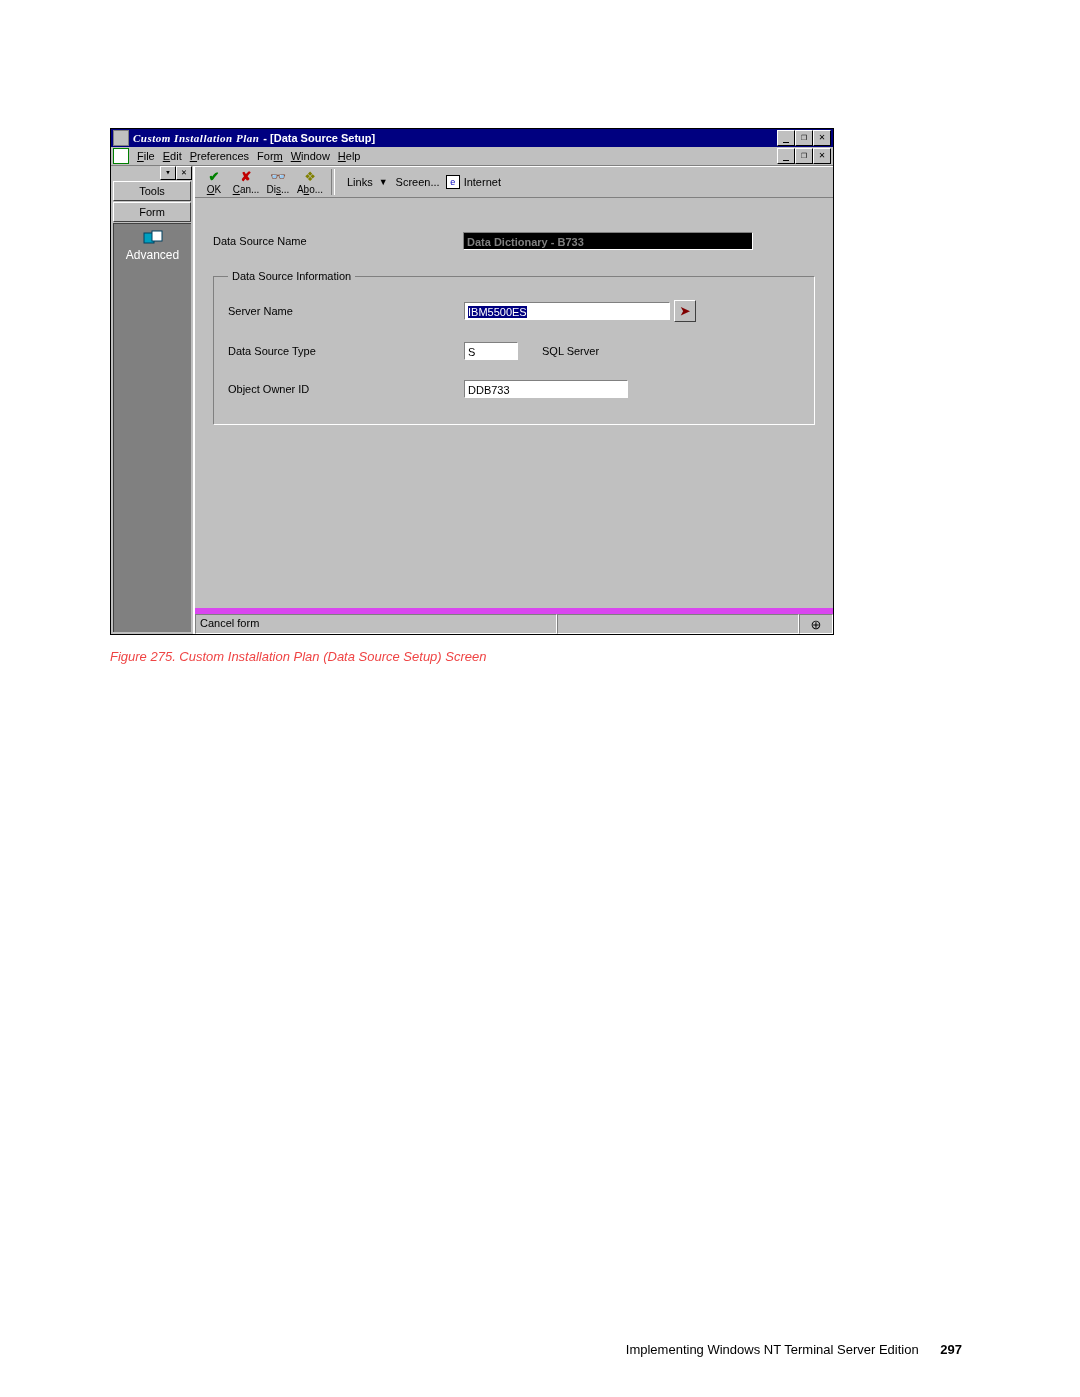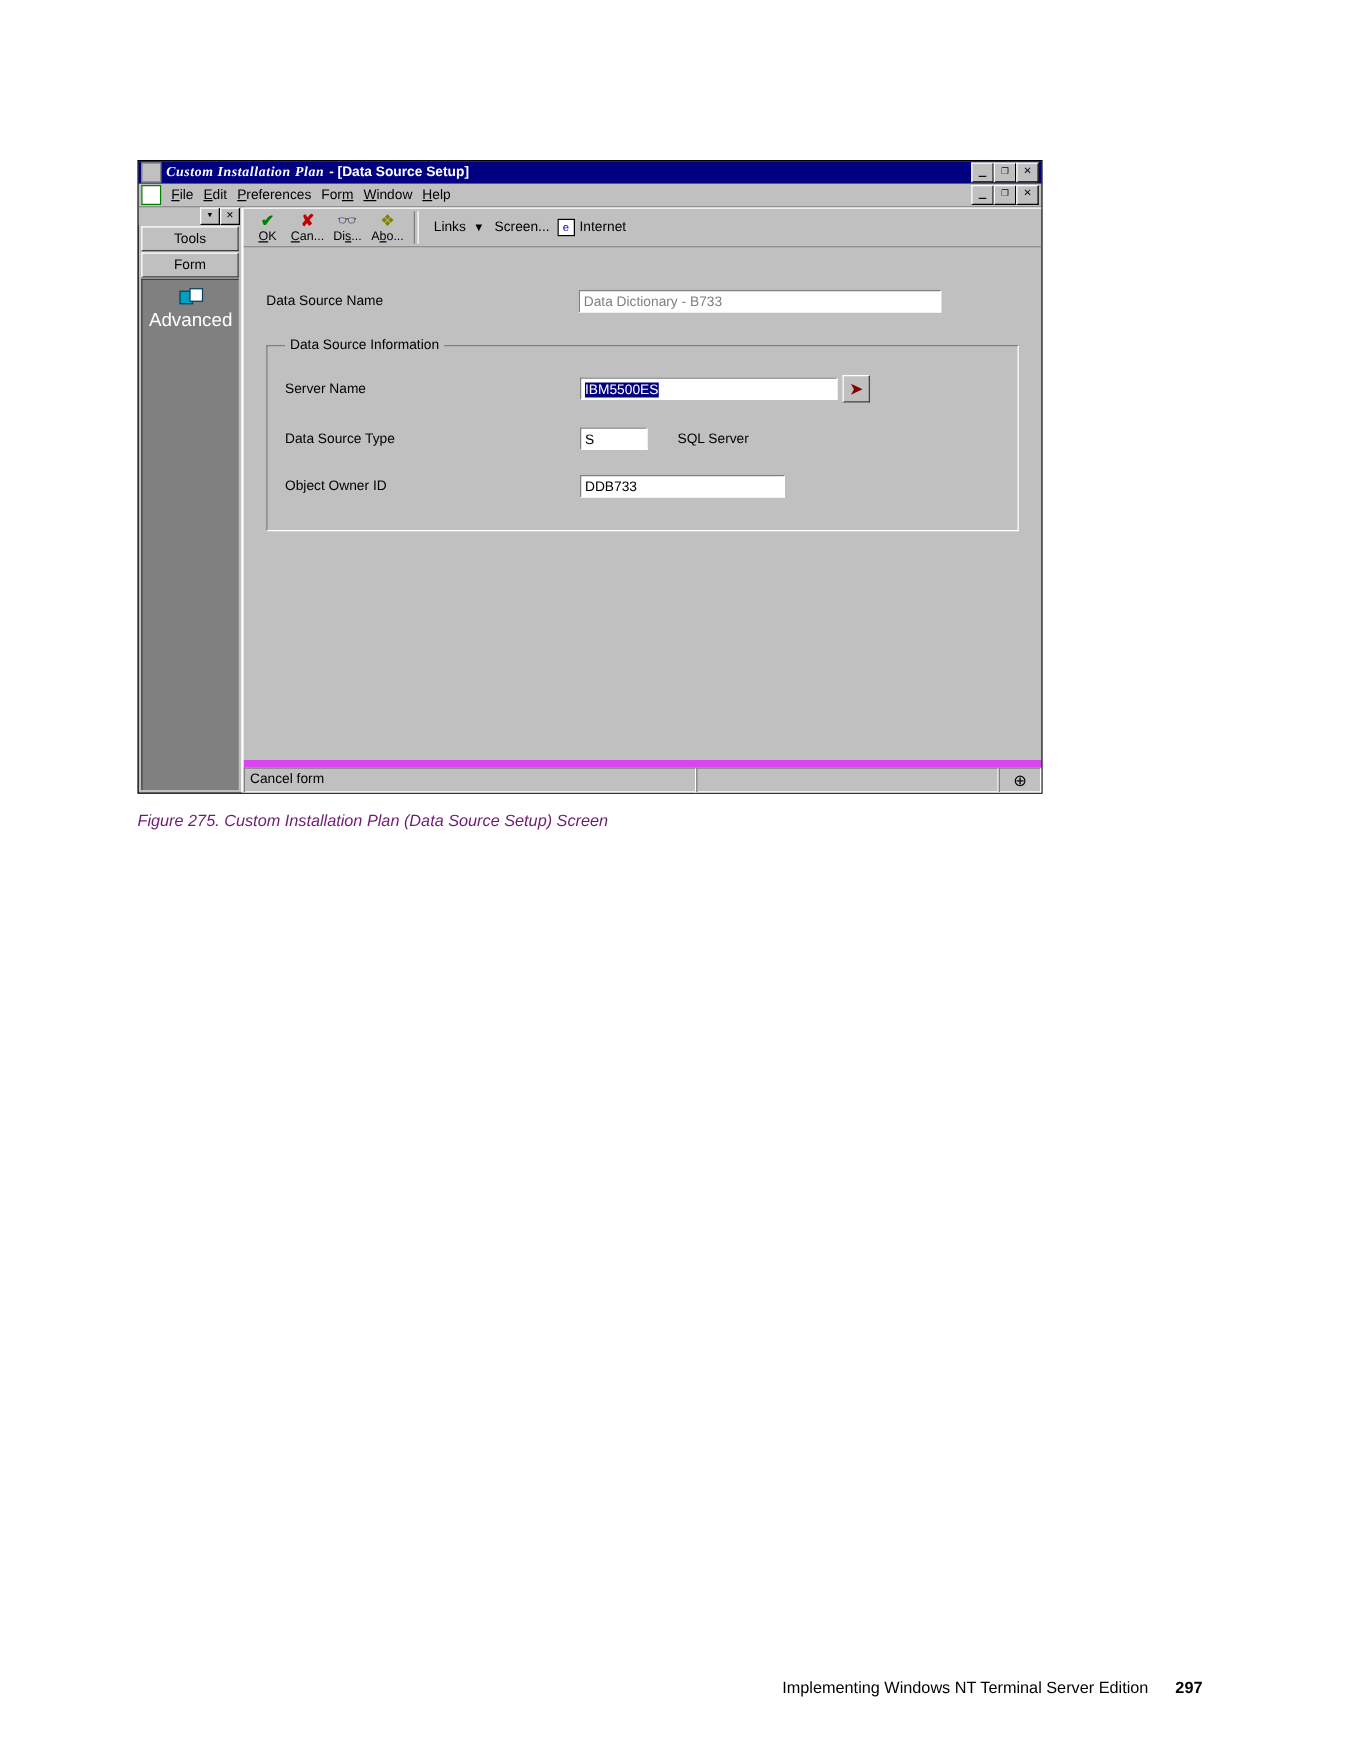--- a/index.html
+++ b/index.html
@@ -112,21 +112,21 @@
     margin: 1px 2px 0 2px;
   }
   .adv-panel {
     flex: 1;
     background: #808080;
     border-left: 1px solid #404040;
     border-top: 1px solid #404040;
     margin: 1px 2px 2px 2px;
     text-align: center;
     color: #fff;
-    font-size: 15px;
+    font-size: 12px;
     padding-top: 4px;
   }
   .adv-icon {
     width: 20px; height: 16px;
     margin: 2px auto 2px auto;
     display: block;
   }
   .rightcol {
     flex: 1;
     display: flex;
@@ -186,21 +186,21 @@
     border-left: 1px solid #808080;
     border-right: 1px solid #fff;
     border-bottom: 1px solid #fff;
     background: #fff;
     padding: 0 3px;
     line-height: 18px;
     color: #000;
     font-size: 11px;
     box-sizing: border-box;
   }
-  .txt.readonly { background:#ffffff; color:#808080; }
+  .txt.readonly { background:#000000; color:#808080;font-weight:bold; }
   .txt.sel span { background:#000080; color:#fff; }
   fieldset.group {
     border: 1px solid #808080;
     border-right-color:#fff;
     border-bottom-color:#fff;
     margin: 0 0 10px 0;
     padding: 18px 14px 26px 14px;
   }
   fieldset.group legend {
     color:#000; font-size:11px; padding: 0 4px; background:#c0c0c0;
@@ -231,21 +231,21 @@
     font-size:11px;
   }
   .statusbar .c1 { flex: 0 0 352px; }
   .statusbar .c2 { flex: 1; }
   .statusbar .c3 { flex: 0 0 24px; text-align:center; font-size:13px;}
   
   .caption {
     font-style: italic;
     font-size: 13px;
     margin: 14px 0 30px 0;
-    color:#701a75;
+    color:#ef4444;
     font-family: Arial, sans-serif;
   }
   .body-text {
     font-size: 15px;
     font-family: Arial, sans-serif;
     color:#000;
     margin-left: 188px;
     line-height: 1.35;
     text-indent: -24px;
     padding-left: 24px;

